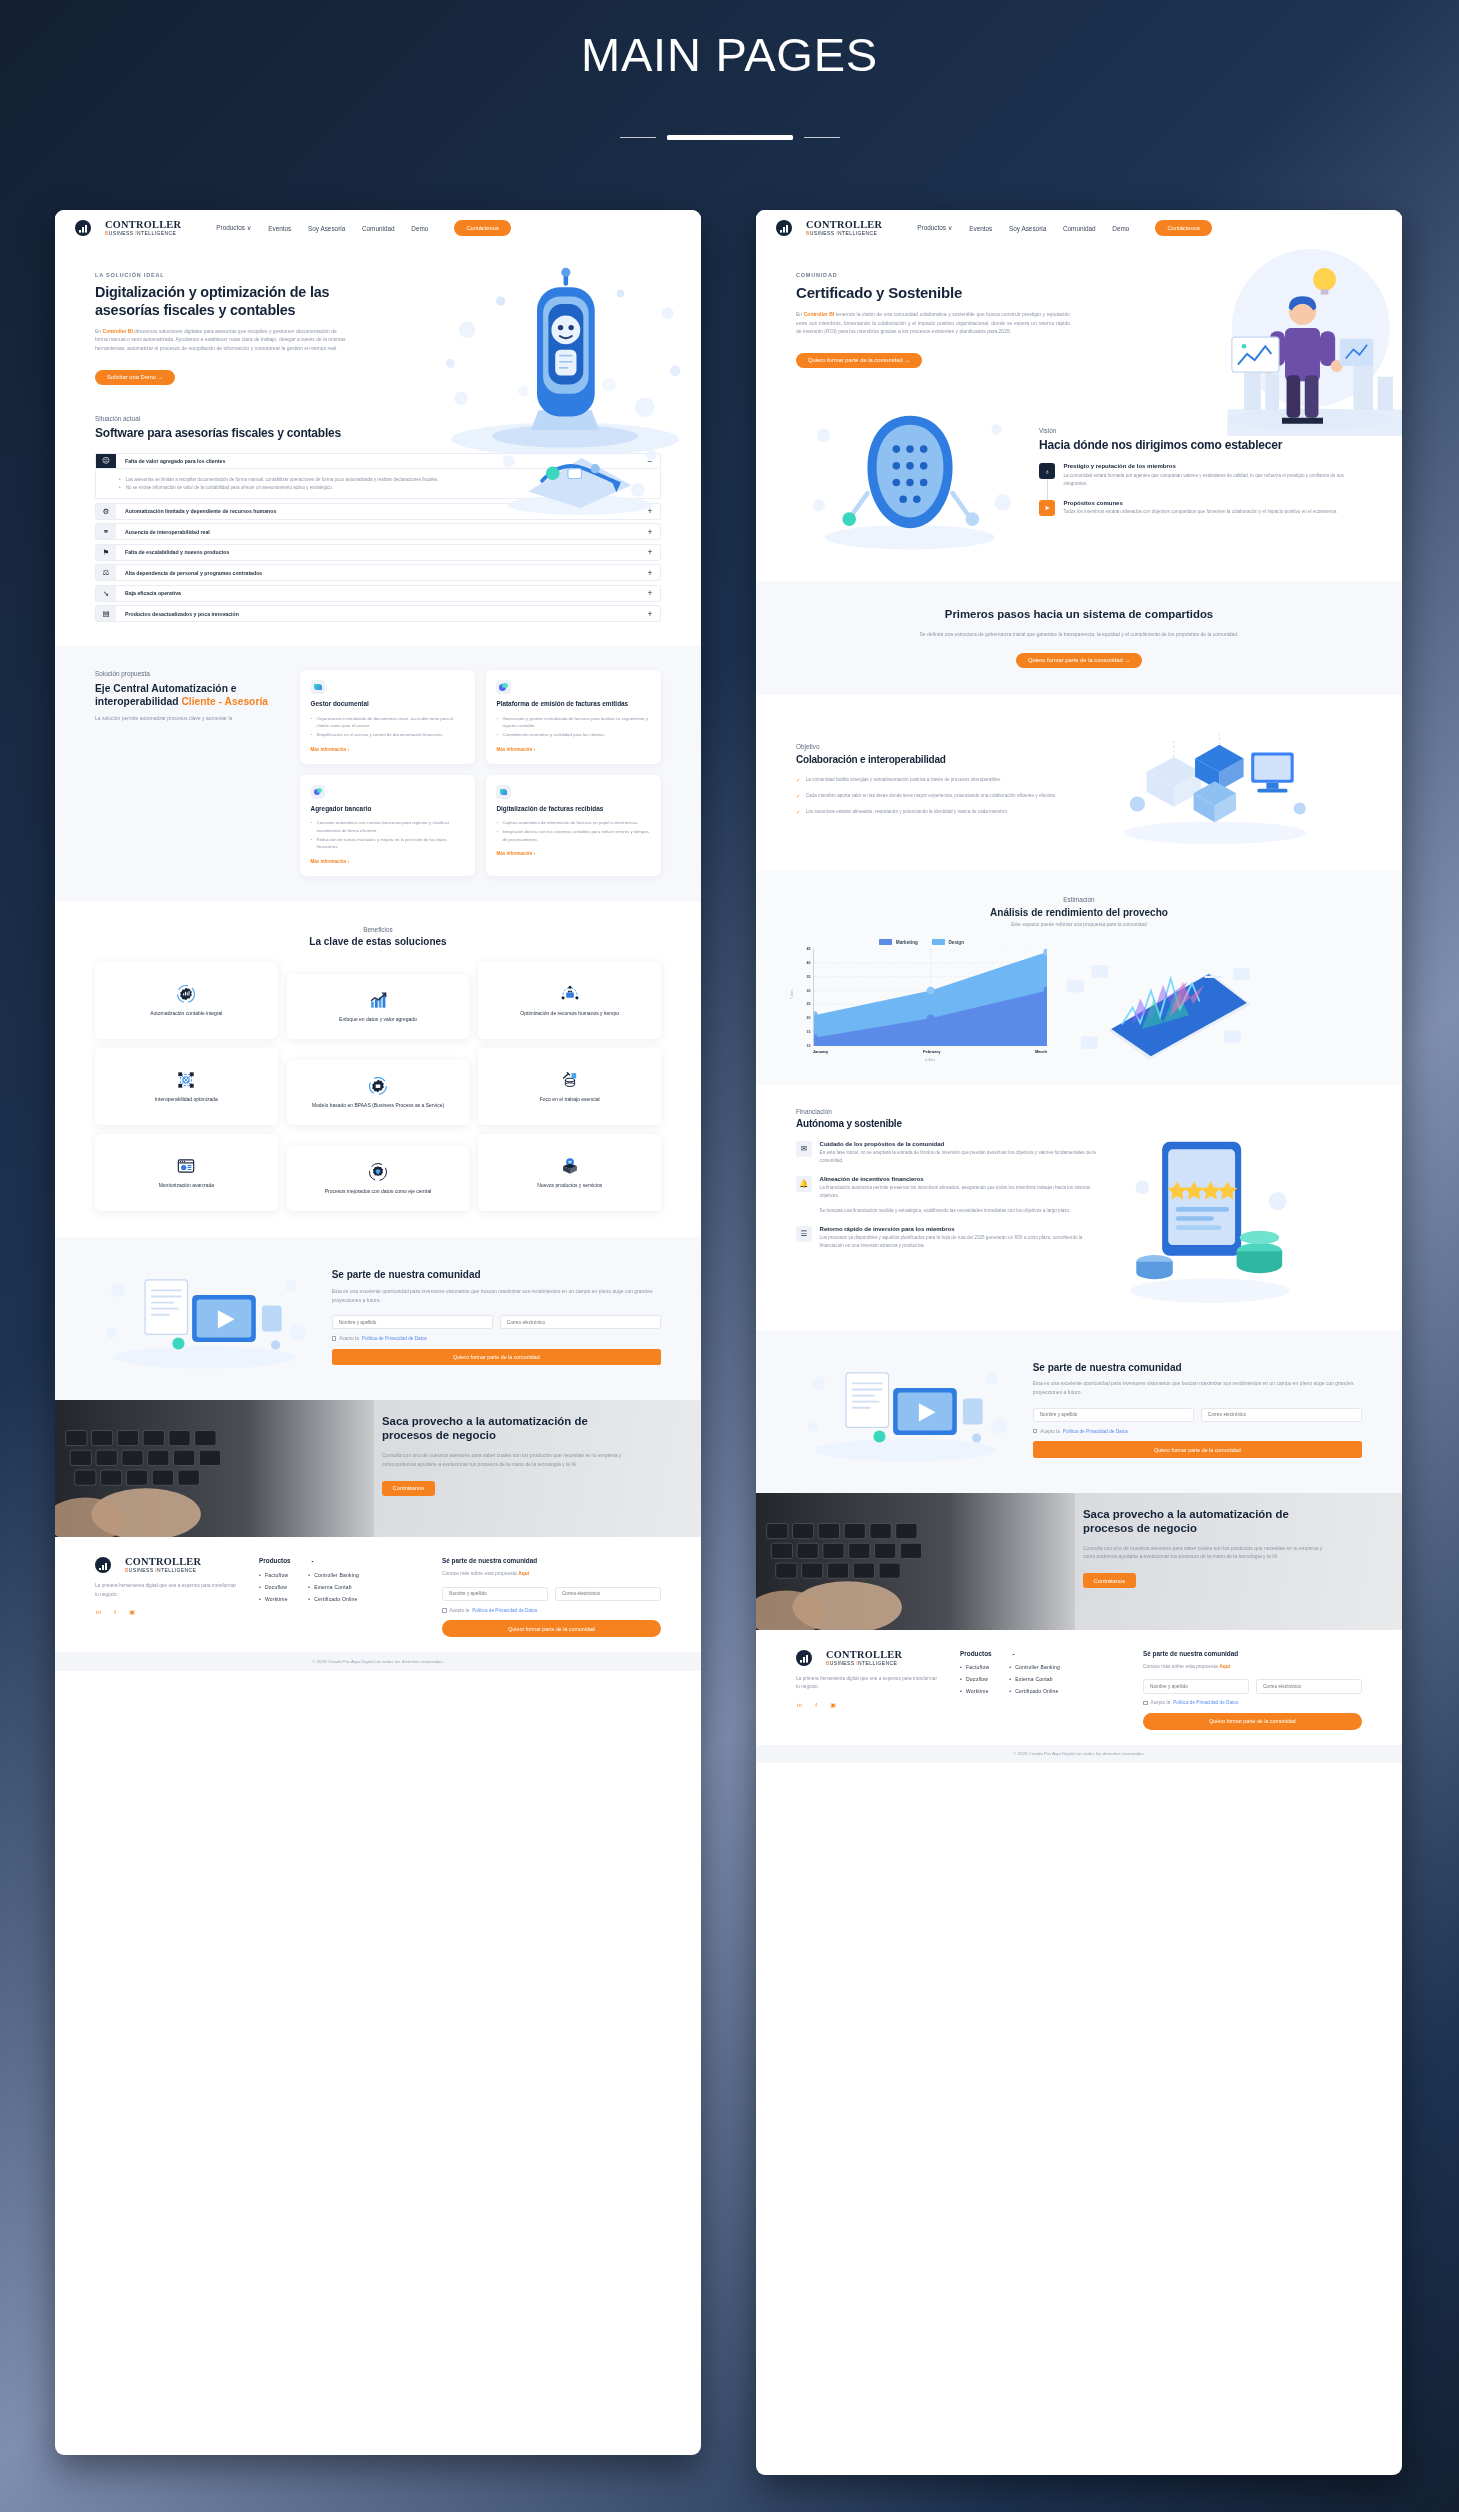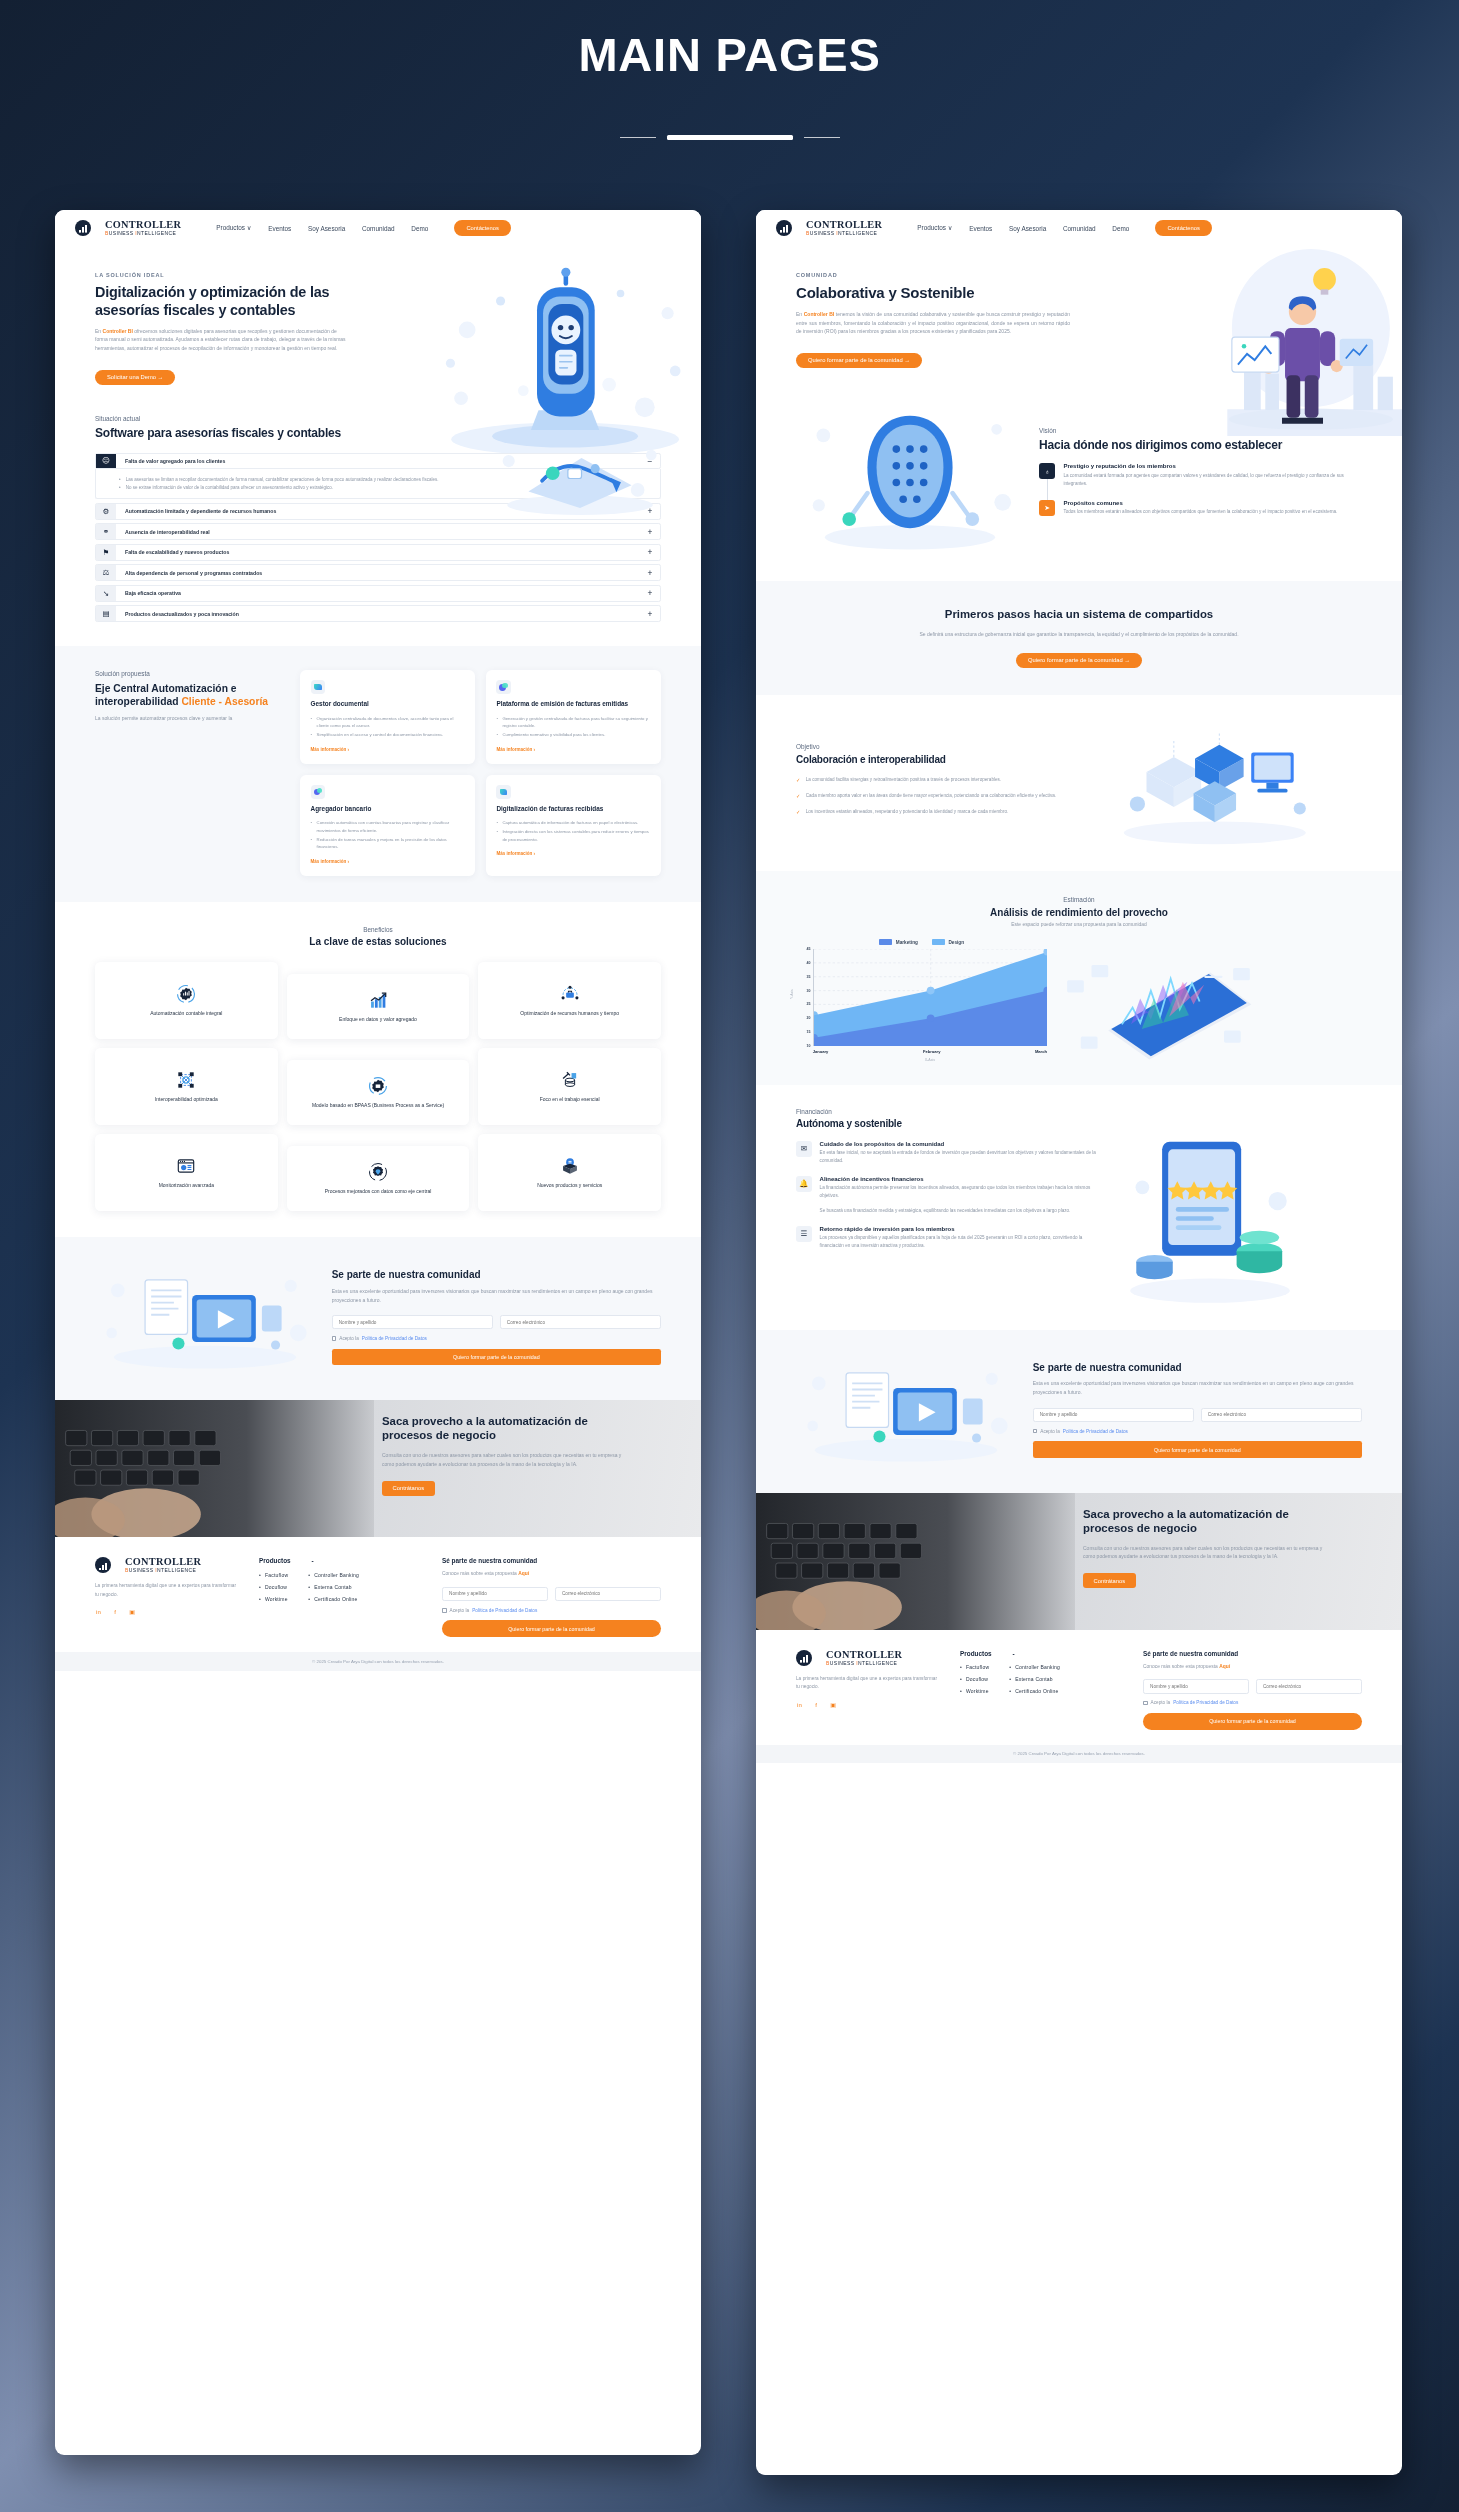--- a/index.html
+++ b/index.html
@@ -4,21 +4,21 @@
 <style>
   * { margin:0; padding:0; box-sizing:border-box; }
   html,body { width:1459px; }
   body {
     font-family:"Liberation Sans", sans-serif;
     background: linear-gradient(135deg,#132033 0%,#1d3352 35%,#7f8fb0 62%,#1d3352 88%,#132033 100%);
     width:1459px; height:2512px; position:relative; overflow:hidden;
   }
   .poster-title{
     position:absolute; top:27px; left:0; width:1459px; text-align:center;
-    color:#ffffff; font-size:47px; font-weight:bold; letter-spacing:0.8px;
+    color:#ffffff; font-size:47px; font-weight:normal; letter-spacing:0.8px;
   }
   .poster-rule{
     position:absolute; top:135px; left:50%; transform:translateX(-50%);
     width:126px; height:5.3px; background:#ffffff; border-radius:1.5px;
   }
   .poster-rule:before, .poster-rule:after{
     content:""; position:absolute; top:2.3px; width:36px; height:1.1px; background:rgba(255,255,255,.75);
   }
   .poster-rule:before{ left:-47px; }
   .poster-rule:after{ right:-47px; }
@@ -702,21 +702,21 @@
       <circle cx="244" cy="160" r="8" fill="#f7c9a8"></circle>
         <circle cx="334" cy="158" r="8" fill="#f7c9a8"></circle>
       <rect x="196" y="120" width="62" height="46" rx="4" fill="#fff" stroke="#c6d9f2" stroke-width="1.6"></rect>
       <path d="M204 156l12-14 10 8 14-18 8 10" stroke="#2f7de1" stroke-width="2.6" fill="none"></path>
       <circle cx="212" cy="132" r="3" fill="#3ad6bd"></circle>
       <rect x="338" y="122" width="44" height="36" rx="4" fill="#cfe2fa"></rect>
       <path d="M346 148l10-12 8 7 10-13" stroke="#2f7de1" stroke-width="2.2" fill="none"></path>
     </svg>
     <div class="hero-copy" style="width:274px;">
       <div class="eyebrow">COMUNIDAD</div>
-      <h1 class="hero" style="font-size:15px;">Colaborativa y Sostenible</h1>
+      <h1 class="hero" style="font-size:15px;">Certificado y Sostenible</h1>
       <p class="body" style="text-align:justify;"><span>En </span><b>Controller BI</b><span> tenemos la visión de una comunidad colaborativa y sostenible que busca construir prestigio y reputación entre sus miembros, fomentando la colaboración y el impacto positivo organizacional, donde se espera un retorno rápido de inversión (ROI) para los miembros gracias a los procesos existentes y planificados para 2025.</span></p>
       <button class="btn-pill hero-btn">Quiero formar parte de la comunidad →</button>
     </div>
   </div>
 
   <div class="vision">
     <div class="vision-art">
       <svg width="228" height="152" viewBox="0 0 300 200">
         <ellipse cx="150" cy="178" rx="112" ry="16" fill="#eef4fd"></ellipse>
         <circle cx="36" cy="44" r="9" fill="#eef4fd"></circle>

